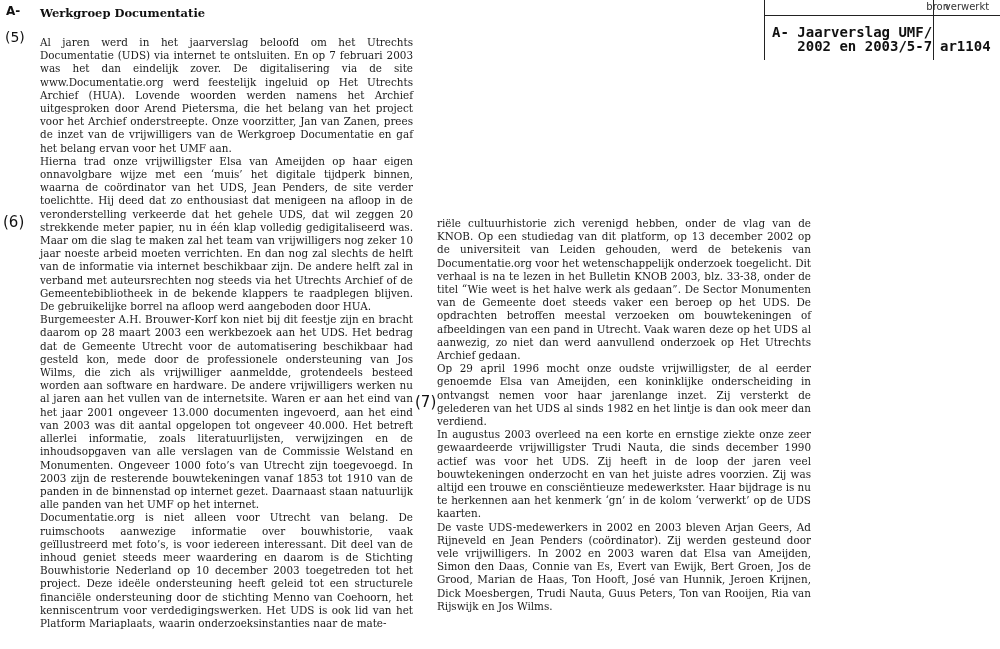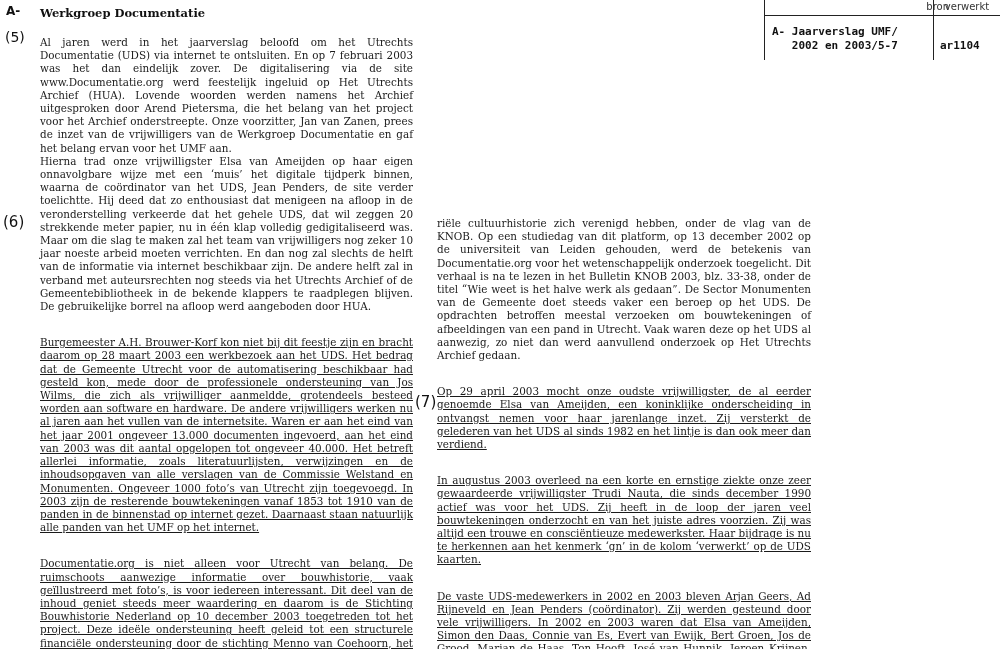--- a/index.html
+++ b/index.html
@@ -10,40 +10,40 @@
     }
     .card {
       position: absolute; left: 764px; top: 0; width: 236px; height: 60px;
     }
     .card .hline { position: absolute; left: 0; right: 0; top: 15px; border-top: 1px solid #222; }
     .card .vline-left { position: absolute; left: 0; top: 0; bottom: 0; border-left: 1px solid #222; }
     .card .vline-mid { position: absolute; left: 169px; top: 0; bottom: 0; border-left: 1px solid #222; }
     .card .head { position: absolute; top: 0; font-family: "DejaVu Sans", sans-serif; font-size: 10px; color: #333; line-height: 13px; }
     .card .head.bron { left: 16px; width: 169px; text-align: right; }
     .card .head.verwerkt { left: 170px; width: 66px; text-align: center; }
-    .card .val { position: absolute; font-family: "DejaVu Sans Mono", "Liberation Mono", monospace; font-weight: bold; font-size: 11px; line-height: 14px; color: #111; }
+    .card .val { position: absolute; font-family: "DejaVu Sans Mono", "Liberation Mono", monospace; font-weight: bold; font-size: 14px; line-height: 14px; color: #111; }
     .card .val.bron { left: 8px; top: 25px; white-space: pre; }
     .card .val.verwerkt { left: 176px; top: 39px; text-align: right; }
 
     .hand { position: absolute; font-family: "DejaVu Sans", sans-serif; color: #111; }
     .hand.a { left: 6px; top: 4px; font-size: 12px; font-weight: bold; }
     .hand.n5 { left: 5px; top: 29px; font-size: 14px; }
     .hand.n6 { left: 3px; top: 213px; font-size: 15px; }
     .hand.n7 { left: 415px; top: 393px; font-size: 15px; }
 
     .title {
       position: absolute; left: 40px; top: 6px; font-weight: bold; font-size: 11.5px; color: #111; text-align: right;
     }
     .col {
       position: absolute; font-size: 10.4px; line-height: 13.2px; text-align: justify; color: #1a1a1a;
     }
     .col.left { left: 40px; top: 36px; width: 373px; }
     .col.right { left: 437px; top: 217px; width: 374px; }
     .col p { margin: 0; }
-    .col p.gap { margin-top: 23px; text-decoration: underline; }
+    .col p.gap { margin-top: 0; }
   </style>
 </head>
 <body>
 
 <div class="card">
   <div class="hline"></div>
   <div class="vline-left"></div>
   <div class="vline-mid"></div>
   <div class="head bron">bron</div>
   <div class="head verwerkt">verwerkt</div>
@@ -61,16 +61,16 @@
 
 <div class="col left">
   <p>Al jaren werd in het jaarverslag beloofd om het Utrechts Documentatie (UDS) via internet te ontsluiten. En op 7 februari 2003 was het dan eindelijk zover. De digitalisering via de site www.Documentatie.org werd feestelijk ingeluid op Het Utrechts Archief (HUA). Lovende woorden werden namens het Archief uitgesproken door Arend Pietersma, die het belang van het project voor het Archief onderstreepte. Onze voorzitter, Jan van Zanen, prees de inzet van de vrijwilligers van de Werkgroep Documentatie en gaf het belang ervan voor het UMF aan.</p>
   <p>Hierna trad onze vrijwilligster Elsa van Ameijden op haar eigen onnavolgbare wijze met een ‘muis’ het digitale tijdperk binnen, waarna de coördinator van het UDS, Jean Penders, de site verder toelichtte. Hij deed dat zo enthousiast dat menigeen na afloop in de veronderstelling verkeerde dat het gehele UDS, dat wil zeggen 20 strekkende meter papier, nu in één klap volledig gedigitaliseerd was. Maar om die slag te maken zal het team van vrijwilligers nog zeker 10 jaar noeste arbeid moeten verrichten. En dan nog zal slechts de helft van de informatie via internet beschikbaar zijn. De andere helft zal in verband met auteursrechten nog steeds via het Utrechts Archief of de Gemeentebibliotheek in de bekende klappers te raadplegen blijven. De gebruikelijke borrel na afloop werd aangeboden door HUA.</p>
   <p class="gap">Burgemeester A.H. Brouwer-Korf kon niet bij dit feestje zijn en bracht daarom op 28 maart 2003 een werkbezoek aan het UDS. Het bedrag dat de Gemeente Utrecht voor de automatisering beschikbaar had gesteld kon, mede door de professionele ondersteuning van Jos Wilms, die zich als vrijwilliger aanmeldde, grotendeels besteed worden aan software en hardware. De andere vrijwilligers werken nu al jaren aan het vullen van de internetsite. Waren er aan het eind van het jaar 2001 ongeveer 13.000 documenten ingevoerd, aan het eind van 2003 was dit aantal opgelopen tot ongeveer 40.000. Het betreft allerlei informatie, zoals literatuurlijsten, verwijzingen en de inhoudsopgaven van alle verslagen van de Commissie Welstand en Monumenten. Ongeveer 1000 foto’s van Utrecht zijn toegevoegd. In 2003 zijn de resterende bouwtekeningen vanaf 1853 tot 1910 van de panden in de binnenstad op internet gezet. Daarnaast staan natuurlijk alle panden van het UMF op het internet.</p>
   <p class="gap">Documentatie.org is niet alleen voor Utrecht van belang. De ruimschoots aanwezige informatie over bouwhistorie, vaak geïllustreerd met foto’s, is voor iedereen interessant. Dit deel van de inhoud geniet steeds meer waardering en daarom is de Stichting Bouwhistorie Nederland op 10 december 2003 toegetreden tot het project. Deze ideële ondersteuning heeft geleid tot een structurele financiële ondersteuning door de stichting Menno van Coehoorn, het kenniscentrum voor verdedigingswerken. Het UDS is ook lid van het Platform Mariaplaats, waarin onderzoeksinstanties naar de mate-</p>
 </div>
 
 <div class="col right">
   <p>riële cultuurhistorie zich verenigd hebben, onder de vlag van de KNOB. Op een studiedag van dit platform, op 13 december 2002 op de universiteit van Leiden gehouden, werd de betekenis van Documentatie.org voor het wetenschappelijk onderzoek toegelicht. Dit verhaal is na te lezen in het Bulletin KNOB 2003, blz. 33-38, onder de titel “Wie weet is het halve werk als gedaan”. De Sector Monumenten van de Gemeente doet steeds vaker een beroep op het UDS. De opdrachten betroffen meestal verzoeken om bouwtekeningen of afbeeldingen van een pand in Utrecht. Vaak waren deze op het UDS al aanwezig, zo niet dan werd aanvullend onderzoek op Het Utrechts Archief gedaan.</p>
-  <p class="gap">Op 29 april 2003 mocht onze oudste vrijwilligster, de al eerder genoemde Elsa van Ameijden, een koninklijke onderscheiding in ontvangst nemen voor haar jarenlange inzet. Zij versterkt de gelederen van het UDS al sinds 1982 en het lintje is dan ook meer dan verdiend.</p>
+  <p class="gap">Op 29 april 1996 mocht onze oudste vrijwilligster, de al eerder genoemde Elsa van Ameijden, een koninklijke onderscheiding in ontvangst nemen voor haar jarenlange inzet. Zij versterkt de gelederen van het UDS al sinds 1982 en het lintje is dan ook meer dan verdiend.</p>
   <p class="gap">In augustus 2003 overleed na een korte en ernstige ziekte onze zeer gewaardeerde vrijwilligster Trudi Nauta, die sinds december 1990 actief was voor het UDS. Zij heeft in de loop der jaren veel bouwtekeningen onderzocht en van het juiste adres voorzien. Zij was altijd een trouwe en consciëntieuze medewerkster. Haar bijdrage is nu te herkennen aan het kenmerk ‘gn’ in de kolom ‘verwerkt’ op de UDS kaarten.</p>
   <p class="gap">De vaste UDS-medewerkers in 2002 en 2003 bleven Arjan Geers, Ad Rijneveld en Jean Penders (coördinator). Zij werden gesteund door vele vrijwilligers. In 2002 en 2003 waren dat Elsa van Ameijden, Simon den Daas, Connie van Es, Evert van Ewijk, Bert Groen, Jos de Grood, Marian de Haas, Ton Hooft, José van Hunnik, Jeroen Krijnen, Dick Moesbergen, Trudi Nauta, Guus Peters, Ton van Rooijen, Ria van Rijswijk en Jos Wilms.</p>
 </div>
 
 </body></html>

